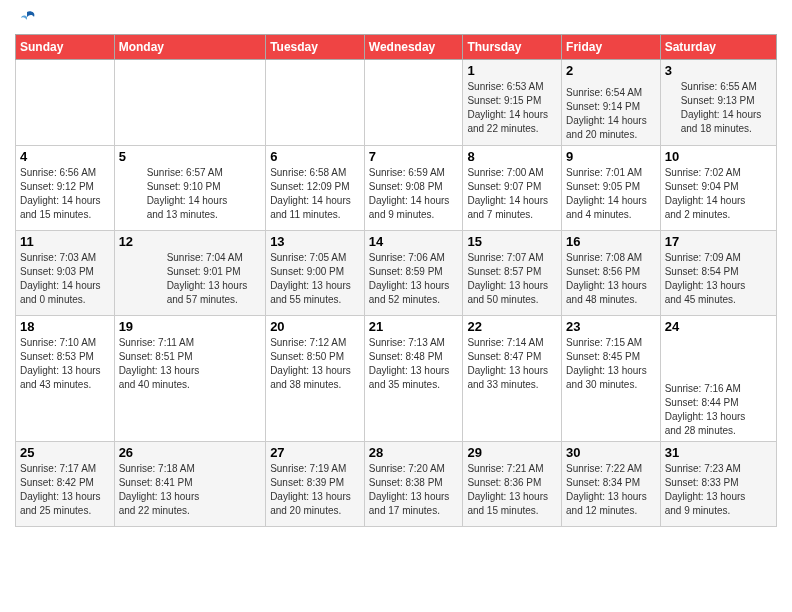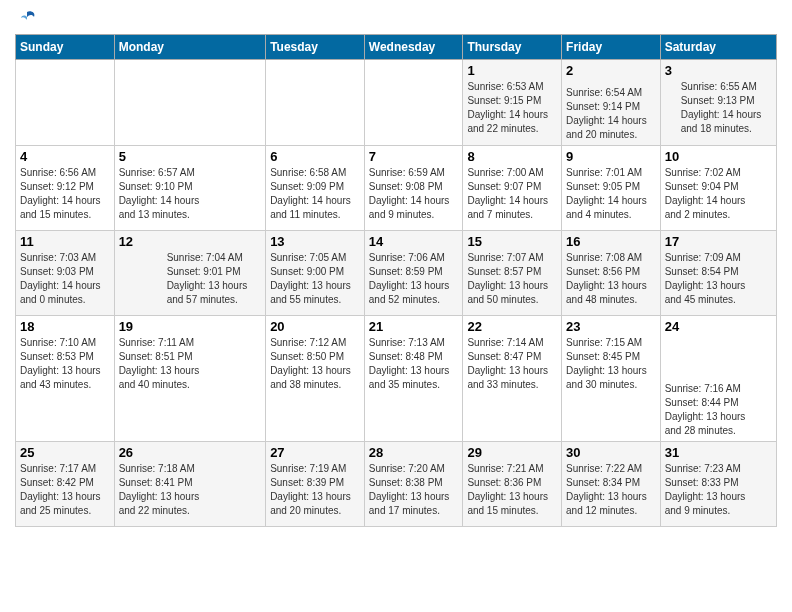--- a/index.html
+++ b/index.html
@@ -4,21 +4,21 @@
   <style>
     * { box-sizing: border-box; margin: 0; padding: 0; }
     body { font-family: Arial, sans-serif; background: #fff; width: 792px; min-height: 612px; }
     .container { width: 792px; padding: 10px 15px; }
     .header { display: flex; justify-content: space-between; align-items: flex-start; margin-bottom: 8px; }
     .logo { display: flex; align-items: center; }
     .title-block { text-align: right; }
     .main-title { font-size: 36px; font-weight: bold; color: #333; line-height: 1.1; }
     .subtitle { font-size: 16px; color: #333; }
     table { width: 100%; border-collapse: collapse; font-size: 11px; }
-    thead tr { background: #0369a1; color: #fff; }
+    thead tr { background: #ef4444; color: #fff; }
     thead th { padding: 5px 4px; text-align: left; font-size: 12px; font-weight: bold; border: 1px solid #aaa; }
     tbody tr { vertical-align: top; }
     tbody td { border: 1px solid #ccc; padding: 3px 4px; min-height: 80px; height: 85px; }
     tbody tr:nth-child(odd) td { background: #f5f5f5; }
     tbody tr:nth-child(even) td { background: #fff; }
     .day-number { font-weight: bold; font-size: 13px; display: block; margin-bottom: 2px; }
     .day-info { color: #333; line-height: 1.4; font-size: 10px; }
     .empty-cell { background: #fff !important; }
   </style>
 </head>
@@ -87,29 +87,29 @@
         <tr>
           <td>
             <span class="day-number">4</span>
             <div class="day-info" style="white-space: pre-line;">Sunrise: 6:56 AM
 Sunset: 9:12 PM
 Daylight: 14 hours
 and 15 minutes.</div>
           </td>
           <td>
             <span class="day-number">5</span>
-            <div class="day-info" style="white-space: pre-line;">Sunrise: 6:57 AM
+            <div class="day-info" style="white-space: pre-line; margin-left: 28px;">Sunrise: 6:57 AM
 Sunset: 9:10 PM
 Daylight: 14 hours
 and 13 minutes.</div>
           </td>
           <td>
             <span class="day-number">6</span>
             <div class="day-info" style="white-space: pre-line;">Sunrise: 6:58 AM
-Sunset: 9:09 PM
+Sunset: 12:09 PM
 Daylight: 14 hours
 and 11 minutes.</div>
           </td>
           <td>
             <span class="day-number">7</span>
             <div class="day-info" style="white-space: pre-line;">Sunrise: 6:59 AM
 Sunset: 9:08 PM
 Daylight: 14 hours
 and 9 minutes.</div>
           </td>

